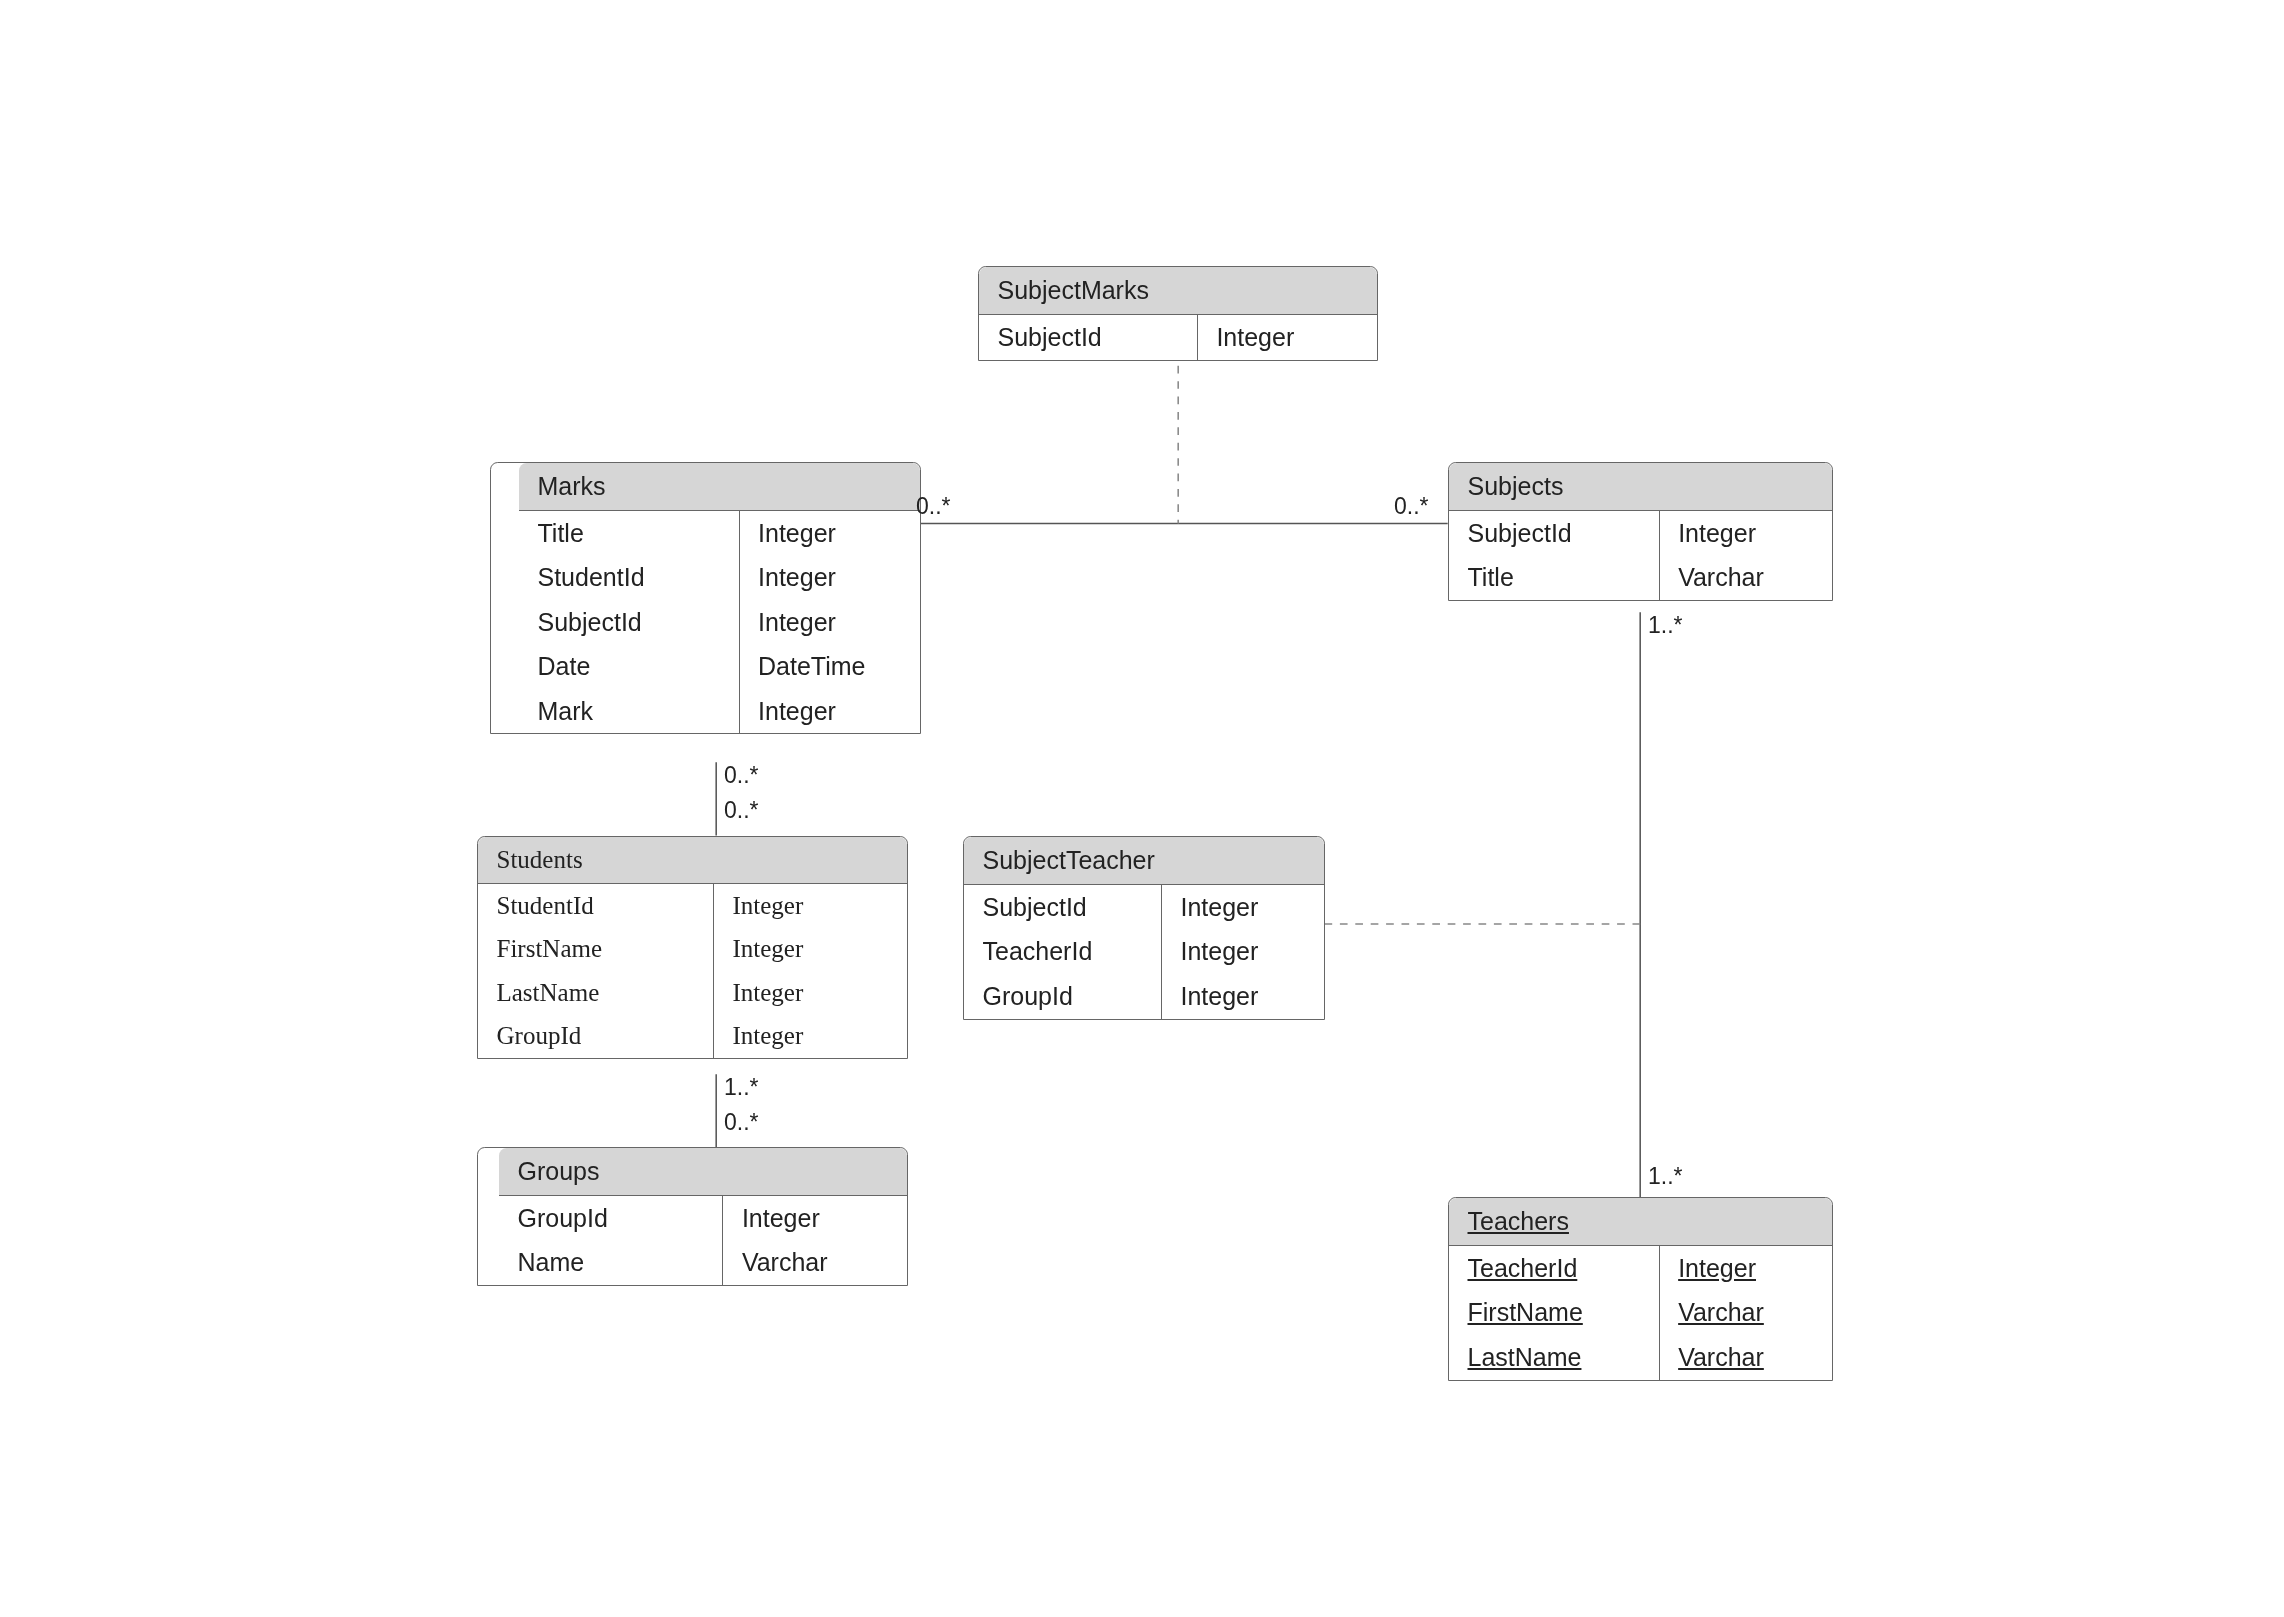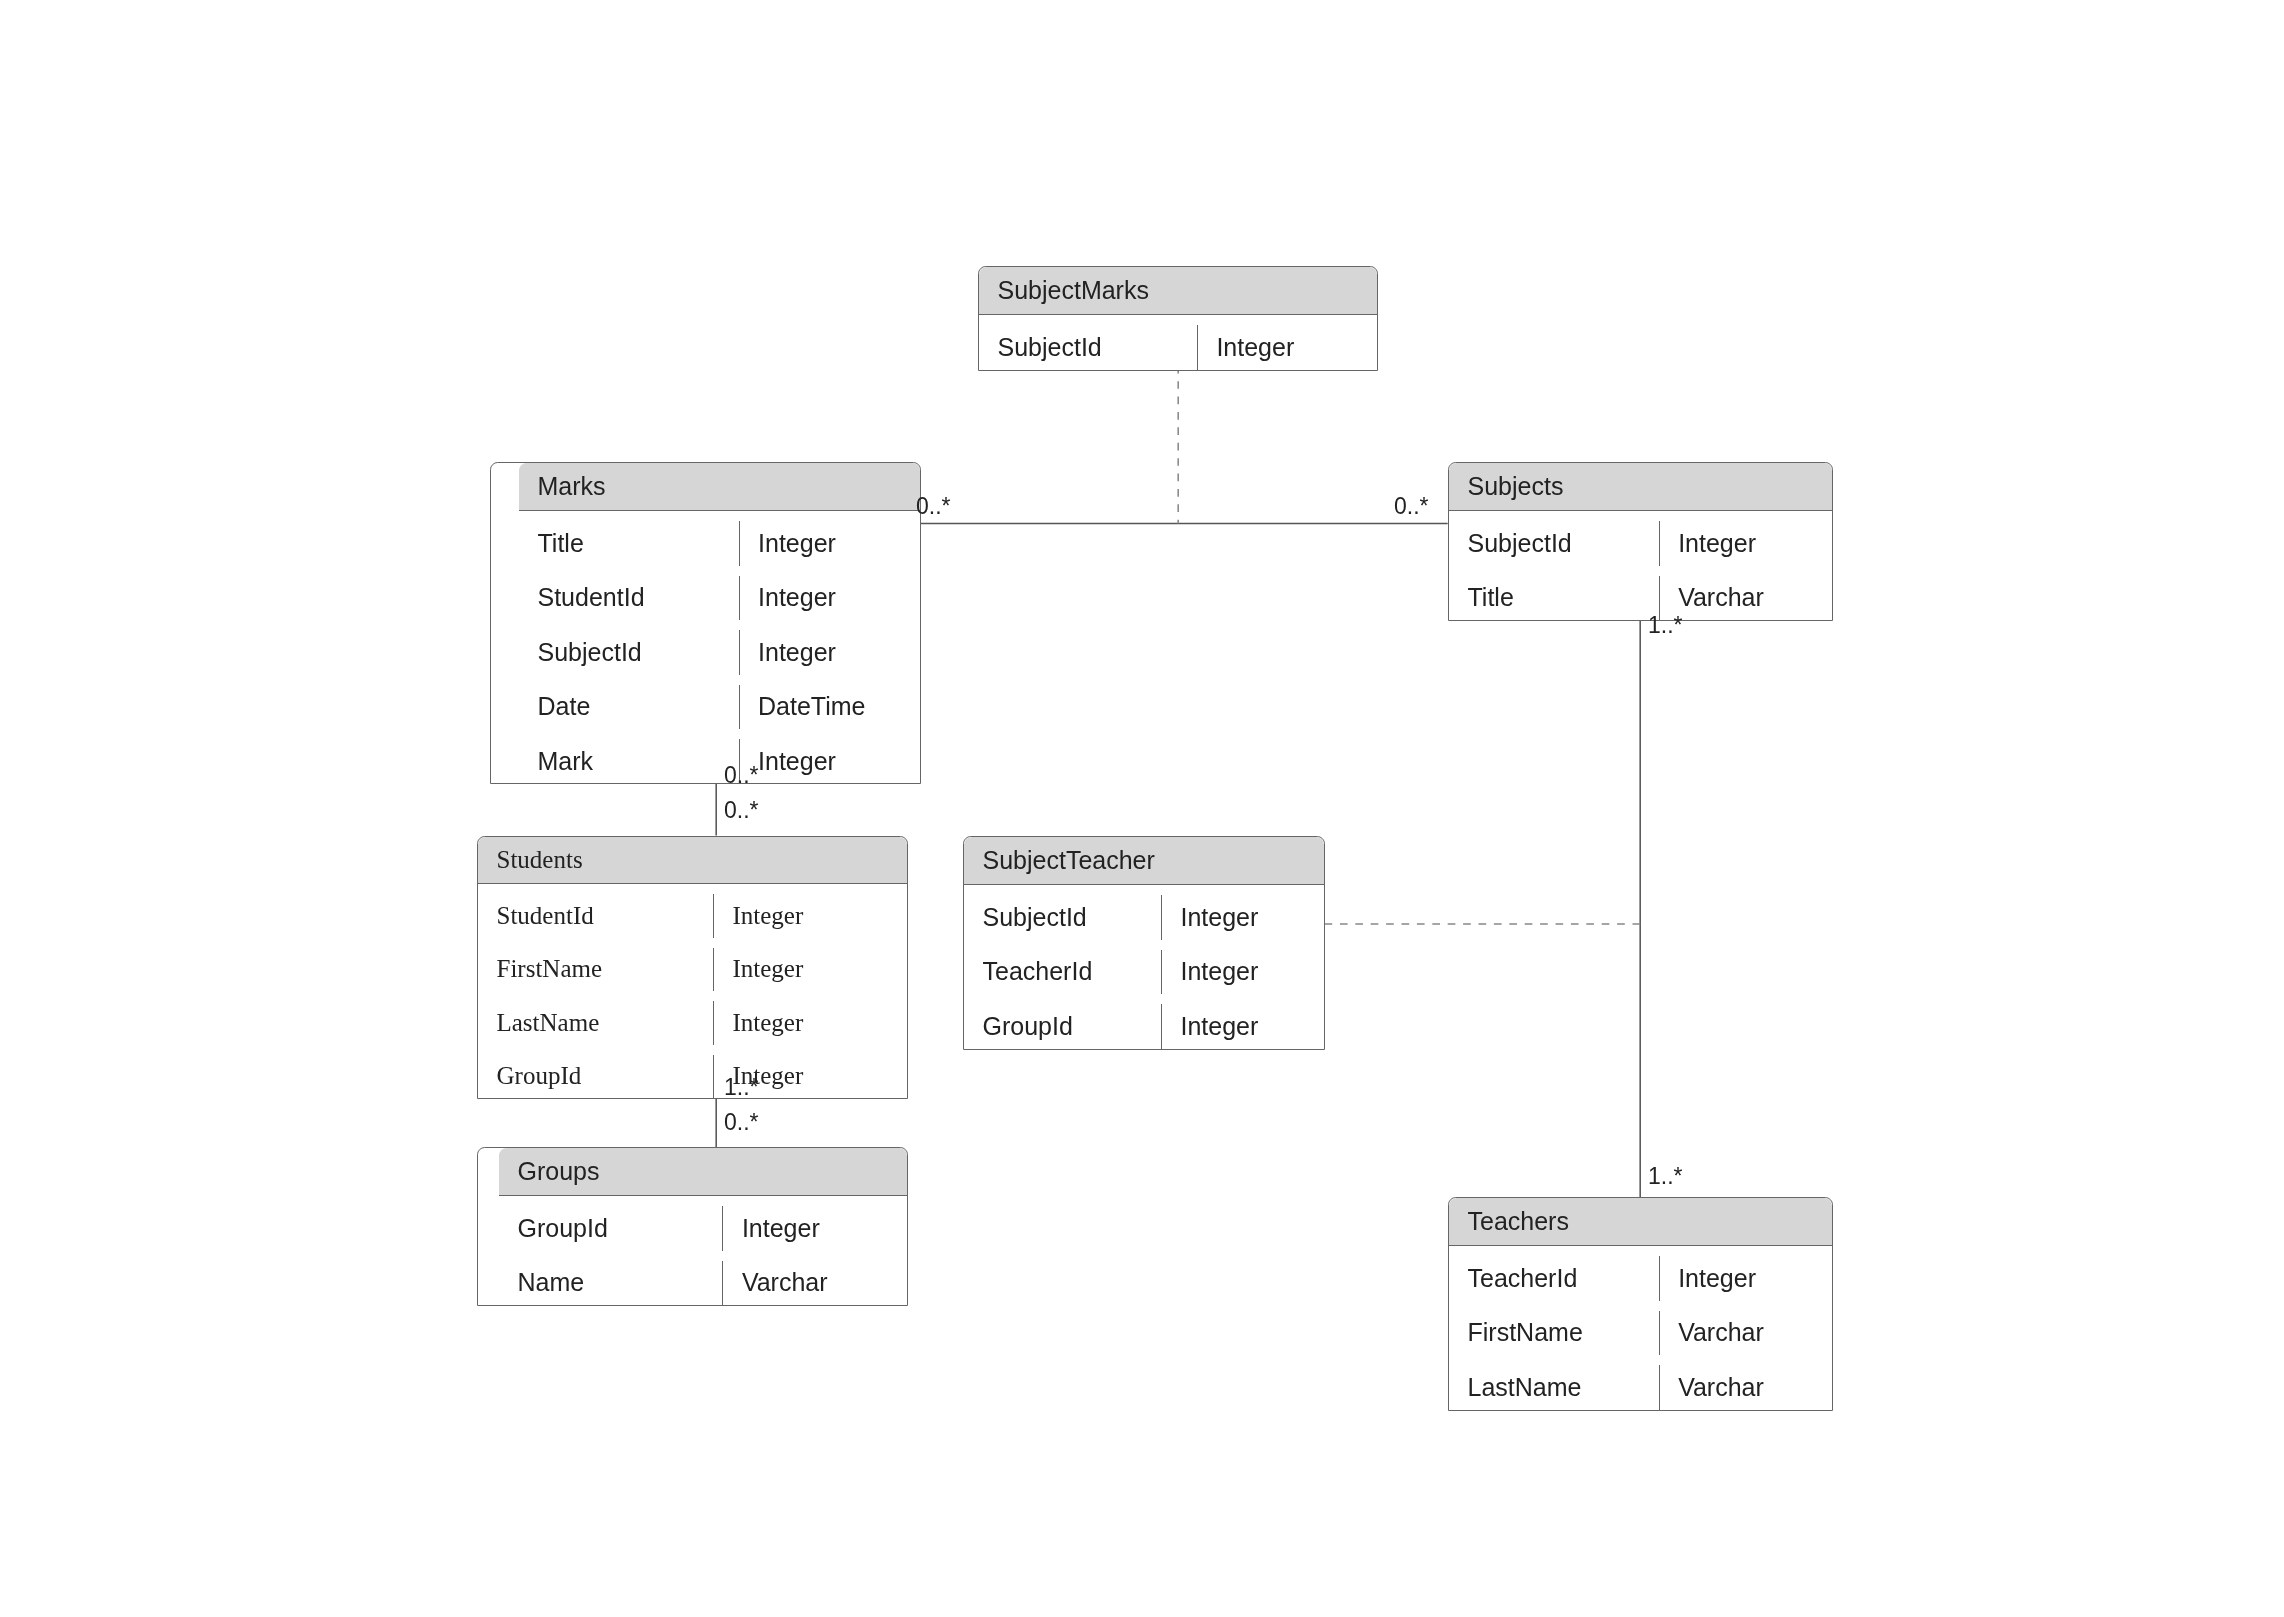--- a/index.html
+++ b/index.html
@@ -28,21 +28,20 @@
   .entity-header {
     background: #d6d6d6;
     padding: 9.2px 18.5px;
     font-size: 25px;
     border-bottom: 0.8px solid #666;
     border-radius: 7.7px 7.7px 0 0;
   }
   .entity-row {
     display: flex;
     font-size: 25px;
-    margin-top: 10px;
   }
   .entity-row > div {
     padding: 7.7px 18.5px;
     box-sizing: border-box;
   }
   .col-a {
     flex: 0 0 55%;
     border-right: 0.8px solid #666;
   }
   .col-b {
@@ -167,21 +166,21 @@
     <div class="entity-row">
       <div class="col-a">GroupId</div>
       <div class="col-b">Integer</div>
     </div>
     <div class="entity-row">
       <div class="col-a">Name</div>
       <div class="col-b">Varchar</div>
     </div>
   </div>
 
-  <div class="entity" style="left:1448px; top:1197px; width:385px;">
+  <div class="entity" style="left:1448px; top:1197px; width:385px;text-decoration:underline;">
     <div class="entity-header">Teachers</div>
     <div class="entity-row">
       <div class="col-a">TeacherId</div>
       <div class="col-b">Integer</div>
     </div>
     <div class="entity-row">
       <div class="col-a">FirstName</div>
       <div class="col-b">Varchar</div>
     </div>
     <div class="entity-row">

